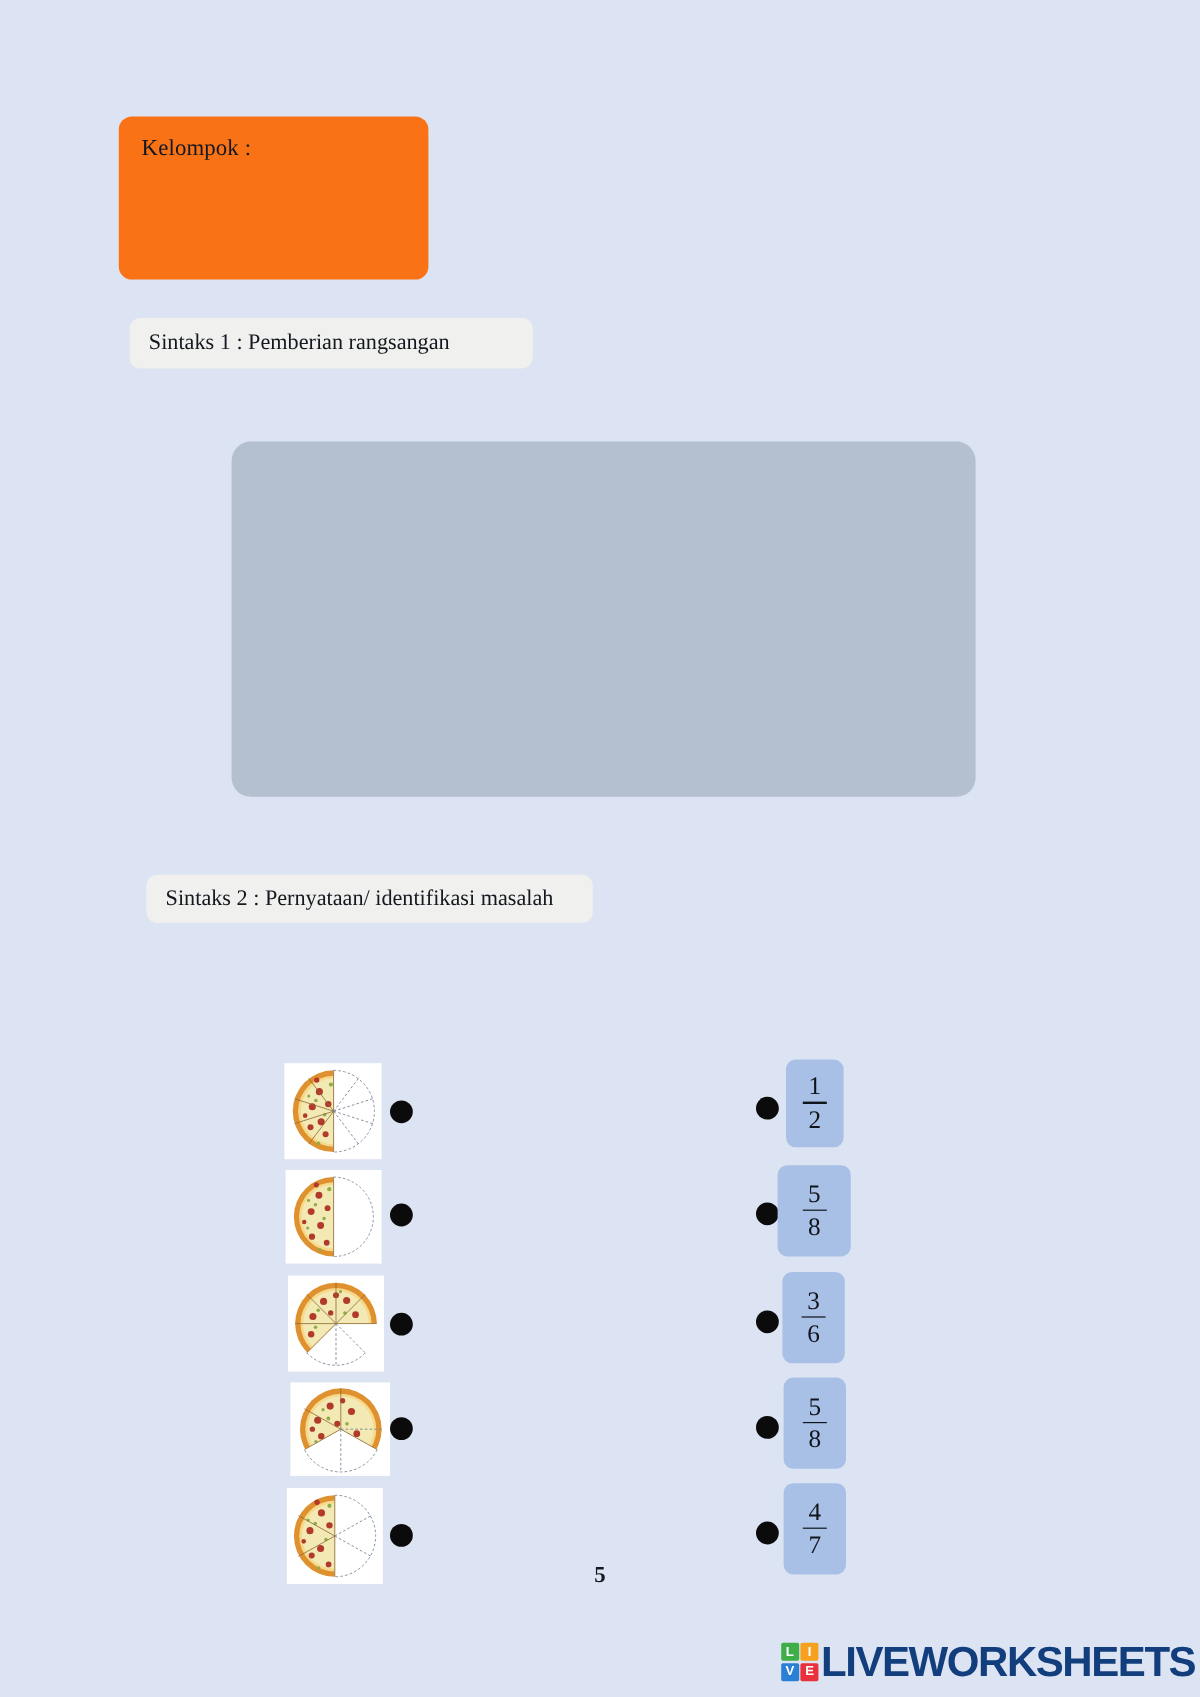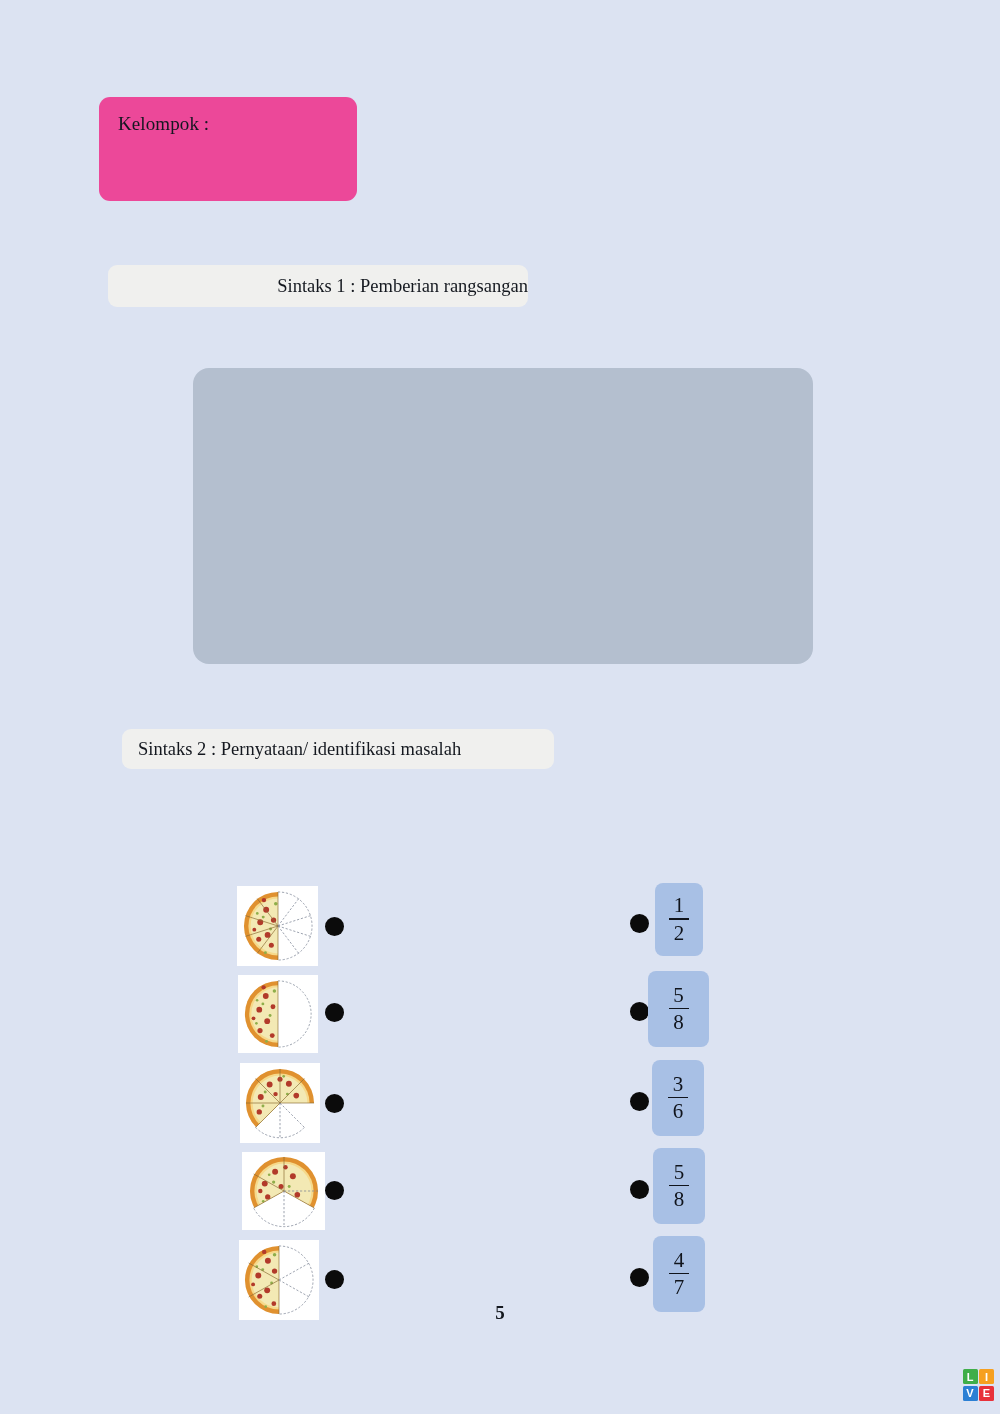--- a/index.html
+++ b/index.html
@@ -18,22 +18,22 @@
   }
 
   .page { position: relative; width: 1000px; height: 1414px; }
 
   
   .kelompok-box {
     position: absolute;
     left: 99px;
     top: 97px;
     width: 258px;
-    height: 104px;
-    background: #ec4899;
+    height: 136px;
+    background: #f97316;
     border-radius: 11px;
   }
   .kelompok-label {
     position: absolute;
     left: 19px;
     top: 16px;
     font-size: 19px;
     letter-spacing: .1px;
     color: #131720;
     white-space: nowrap;
@@ -45,23 +45,23 @@
     background: #f0f0ee;
     border-radius: 9px;
     display: flex;
     align-items: center;
   }
   .sintaks span {
     font-size: 18.5px;
     color: #14181f;
     white-space: nowrap;
   }
-  #sintaks-1 { left: 108px; top: 265px; width: 420px; height: 42px; justify-content: flex-end; }
+  #sintaks-1 { left: 108px; top: 265px; width: 336px; height: 42px; }
   #sintaks-1 span { padding-left: 16px; }
-  #sintaks-2 { left: 122px; top: 729px; width: 432px; height: 40px; }
+  #sintaks-2 { left: 122px; top: 729px; width: 372px; height: 40px; }
   #sintaks-2 span { padding-left: 16px; }
 
   
   .instruction {
     position: absolute;
     left: 121px;
     top: 323px;
     font-size: 19px;
     white-space: nowrap;
   }
@@ -482,15 +482,16 @@
 
   <div class="page-number">5</div>
 
   <div class="footer-logo">
     <div class="logo-tiles">
       <i class="t-l">L</i>
       <i class="t-i">I</i>
       <i class="t-v">V</i>
       <i class="t-e">E</i>
     </div>
+    <div class="logo-word">LIVEWORKSHEETS</div>
   </div>
 
 </div>
 
 </body></html>

